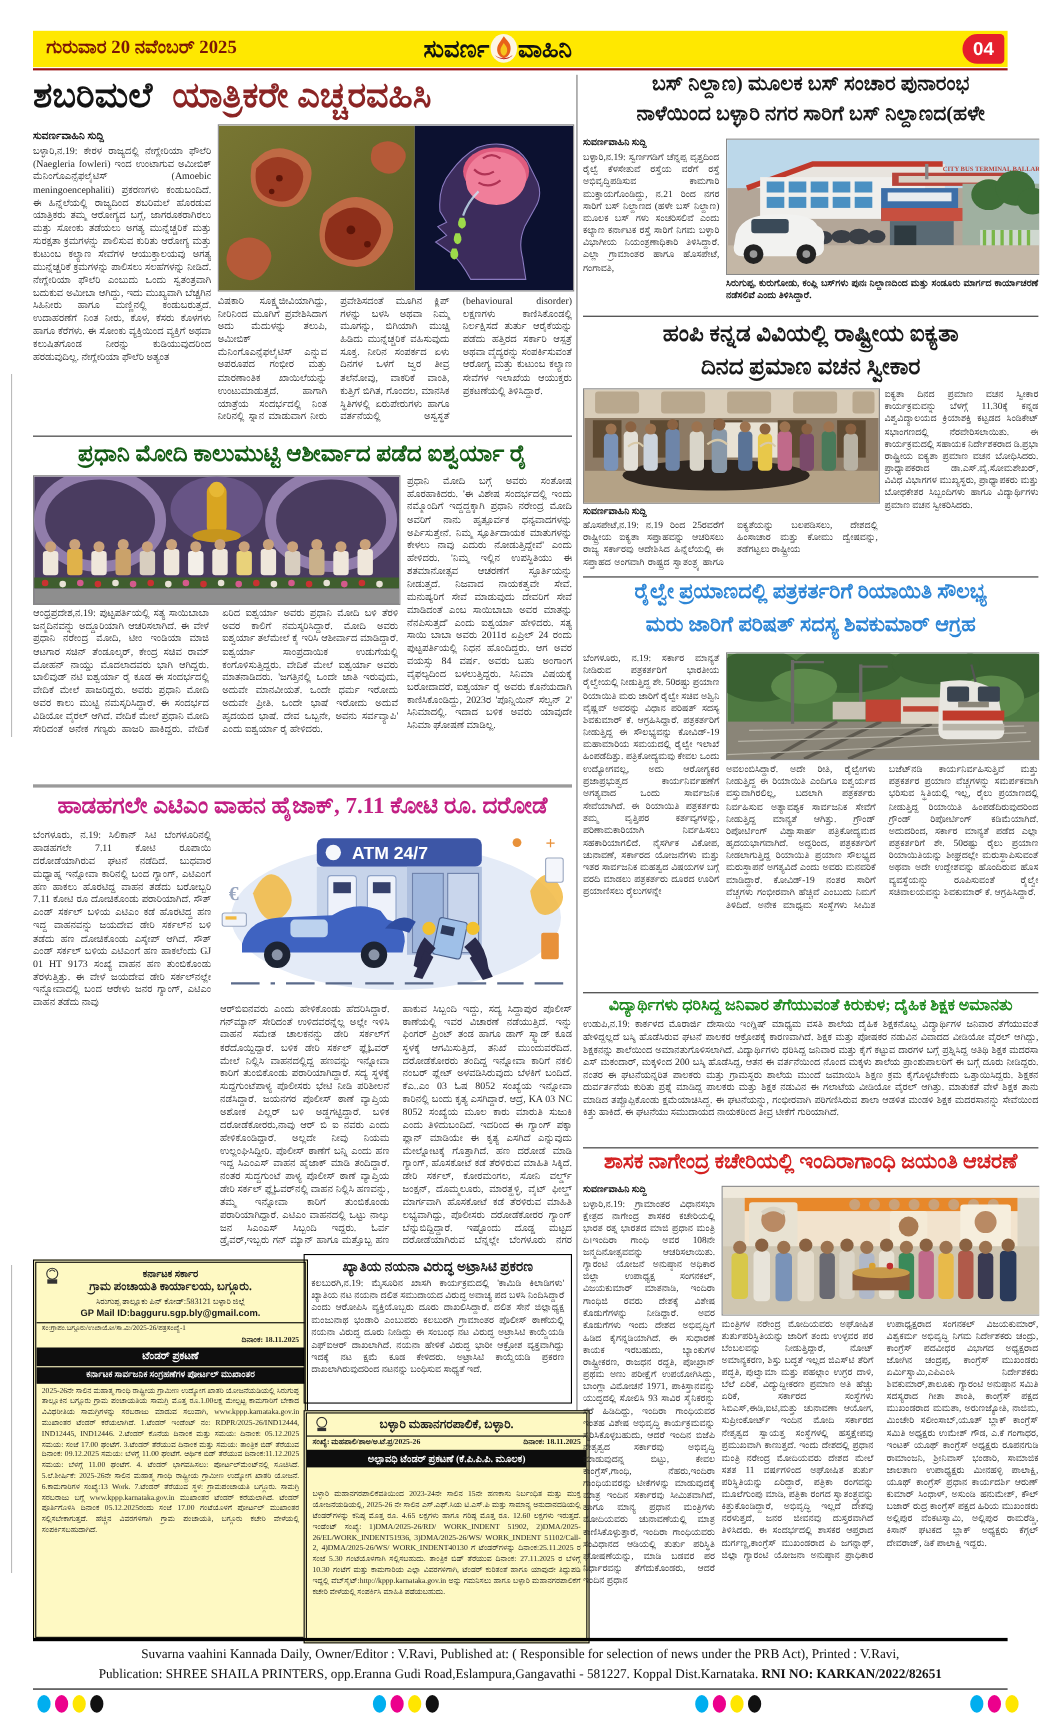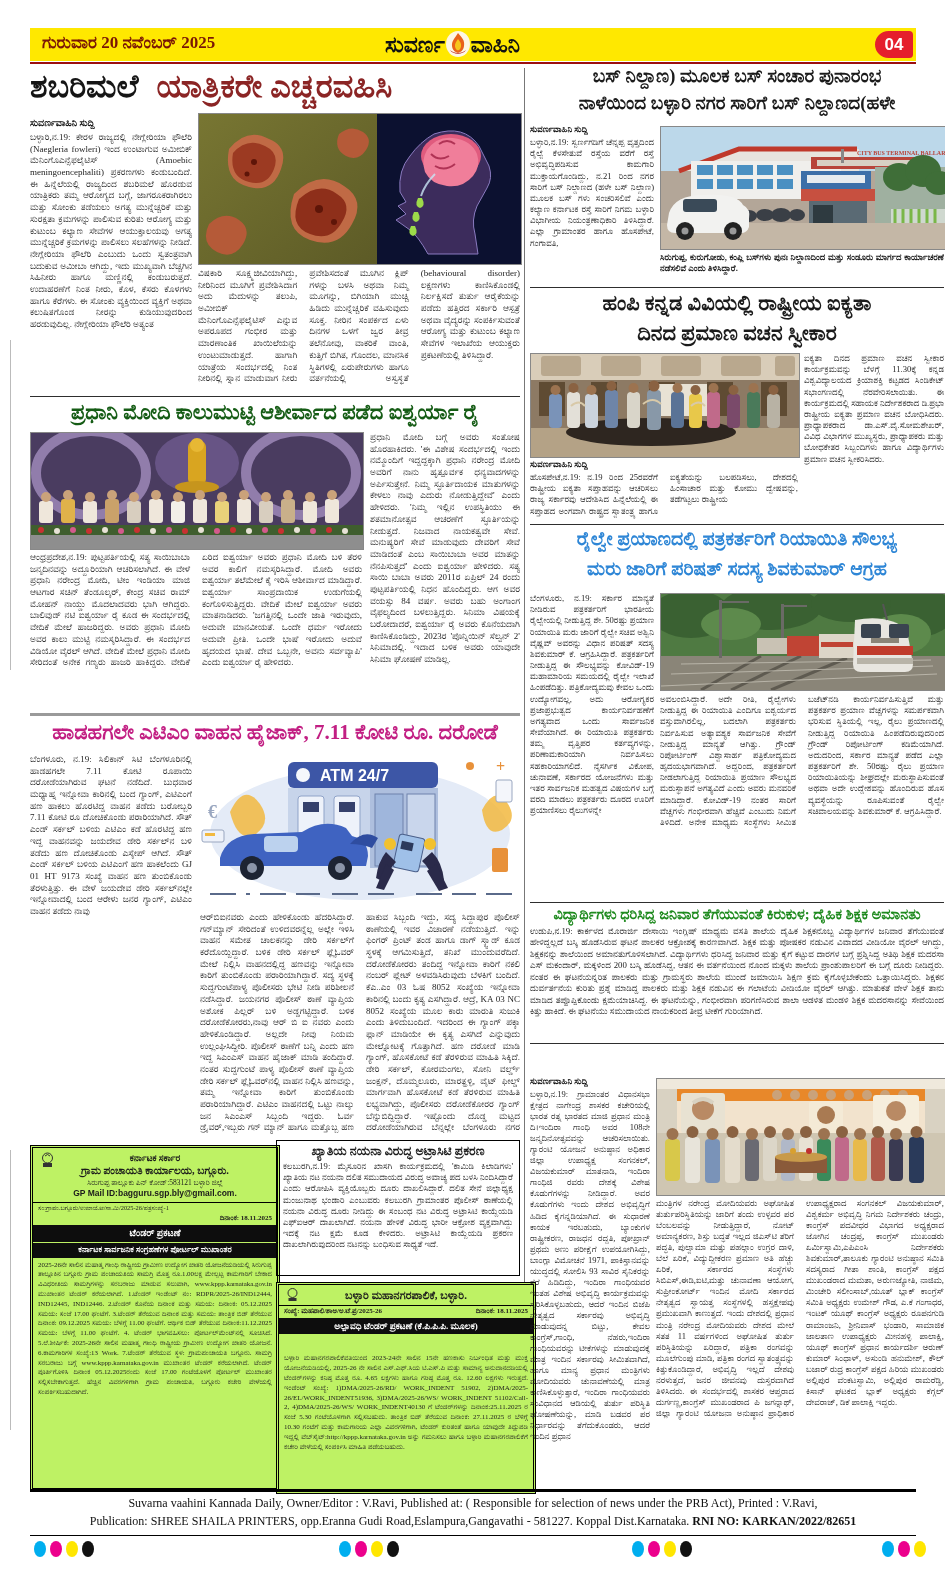--- a/index.html
+++ b/index.html
@@ -5,21 +5,21 @@
   html,body{margin:0;padding:0;background:#ffffff;}
   .page{position:relative;width:945px;height:1574px;background:#fff;font-family:"Liberation Serif",serif;overflow:hidden;color:#1b1b1b;border-radius:20px;}
   .abs{position:absolute;}
   .bt{font-size:9px;line-height:1.3;text-align:justify;overflow:hidden;color:#1d1d1d;}
   .byline{font-weight:bold;font-size:9.5px;color:#111;}
   .cap{font-weight:bold;font-size:8.5px;line-height:1.35;text-align:justify;overflow:hidden;}
   .cols2{column-count:2;column-gap:12px;}
   .cols3{column-count:3;column-gap:12px;}
   .rule{position:absolute;background:#2e2e2e;}
   .hl-center{text-align:center;font-weight:bold;overflow:hidden;}
-  .notice{position:absolute;border:3px double #000;background:#bef264;overflow:hidden;font-size:7.2px;line-height:1.35;}
+  .notice{position:absolute;border:3px double #000;background:#fef9c3;overflow:hidden;font-size:7.2px;line-height:1.35;}
   .nbar{background:#0d0d0d;color:#fff;font-weight:bold;text-align:center;overflow:hidden;}
   .photo{position:absolute;overflow:hidden;border:1px solid #888;}
   .badge{display:flex;align-items:center;justify-content:center;background:#e51f2c;color:#fff;font-weight:bold;font-family:"Liberation Sans",sans-serif;border-radius:14px 4px 4px 14px;}
   svg{display:block;}
 </style>
 </head>
 <body>
 
 <div class="page">
 
@@ -437,20 +437,21 @@
   </div>
   <div class="rule" style="left:530px;top:902px;width:414px;height:1px;"></div>
 
   <div class="abs" style="left:530px;top:906px;width:414px;height:135px;">
     <div class="hl-center" style="width:414px;font-size:14.5px;height:20px;color:#1e8a1e;white-space:nowrap;">ವಿದ್ಯಾರ್ಥಿಗಳು ಧರಿಸಿದ್ದ ಜನಿವಾರ ತೆಗೆಯುವಂತೆ ಕಿರುಕುಳ; ದೈಹಿಕ ಶಿಕ್ಷಕ ಅಮಾನತು</div>
     <div class="bt" style="width:414px;height:112px;font-size:8.8px;">ಉಡುಪಿ,ನ.19: ಕಾರ್ಕಳದ ಮೊರಾರ್ಜಿ ದೇಸಾಯಿ ಇಂಗ್ಲಿಷ್ ಮಾಧ್ಯಮ ವಸತಿ ಶಾಲೆಯ ದೈಹಿಕ ಶಿಕ್ಷಕನೊಬ್ಬ ವಿದ್ಯಾರ್ಥಿಗಳ ಜನಿವಾರ ತೆಗೆಯುವಂತೆ ಹೇಳಿದ್ದಲ್ಲದೆ ಬಸ್ಕಿ ಹೊಡೆಸಿರುವ ಘಟನೆ ಪಾಲಕರ ಆಕ್ರೋಶಕ್ಕೆ ಕಾರಣವಾಗಿದೆ. ಶಿಕ್ಷಕ ಮತ್ತು ಪೋಷಕರ ನಡುವಿನ ವಿವಾದದ ವೀಡಿಯೋ ವೈರಲ್ ಆಗಿದ್ದು, ಶಿಕ್ಷಕನನ್ನು ಶಾಲೆಯಿಂದ ಅಮಾನತುಗೊಳಿಸಲಾಗಿದೆ. ವಿದ್ಯಾರ್ಥಿಗಳು ಧರಿಸಿದ್ದ ಜನಿವಾರ ಮತ್ತು ಕೈಗೆ ಕಟ್ಟುವ ದಾರಗಳ ಬಗ್ಗೆ ಪ್ರಶ್ನಿಸಿದ್ದ ಅತಿಥಿ ಶಿಕ್ಷಕ ಮದರಸಾ ಎಸ್ ಮಕಂದಾರ್, ಮಕ್ಕಳಿಂದ 200 ಬಸ್ಕಿ ಹೊಡೆಸಿದ್ದ, ಆತನ ಈ ವರ್ತನೆಯಿಂದ ನೊಂದ ಮಕ್ಕಳು ಶಾಲೆಯ ಪ್ರಾಂಶುಪಾಲರಿಗೆ ಈ ಬಗ್ಗೆ ದೂರು ನೀಡಿದ್ದರು. ನಂತರ ಈ ಘಟನೆಯನ್ನರಿತ ಪಾಲಕರು ಮತ್ತು ಗ್ರಾಮಸ್ಥರು ಶಾಲೆಯ ಮುಂದೆ ಜಮಾಯಿಸಿ ಶಿಕ್ಷಣ ಕ್ರಮ ಕೈಗೊಳ್ಳಬೇಕೆಂದು ಒತ್ತಾಯಿಸಿದ್ದರು. ಶಿಕ್ಷಕನ ದುರ್ವರ್ತನೆಯ ಕುರಿತು ಪ್ರಶ್ನೆ ಮಾಡಿದ್ದ ಪಾಲಕರು ಮತ್ತು ಶಿಕ್ಷಕ ನಡುವಿನ ಈ ಗಲಾಟೆಯ ವೀಡಿಯೋ ವೈರಲ್ ಆಗಿತ್ತು. ಮಾತುಕತೆ ವೇಳೆ ಶಿಕ್ಷಕ ತಾನು ಮಾಡಿದ ತಪ್ಪೊಪ್ಪಿಕೊಂಡು ಕ್ಷಮೆಯಾಚಿಸಿದ್ದ. ಈ ಘಟನೆಯನ್ನು, ಗಂಭೀರವಾಗಿ ಪರಿಗಣಿಸಿರುವ ಶಾಲಾ ಆಡಳಿತ ಮಂಡಳಿ ಶಿಕ್ಷಕ ಮದರಸಾನನ್ನು ಸೇವೆಯಿಂದ ಕಿತ್ತು ಹಾಕಿದೆ. ಈ ಘಟನೆಯು ಸಮುದಾಯದ ನಾಯಕರಿಂದ ತೀವ್ರ ಟೀಕೆಗೆ ಗುರಿಯಾಗಿದೆ.</div>
   </div>
   <div class="rule" style="left:530px;top:1043px;width:414px;height:1px;"></div>
 
   <div class="abs" style="left:530px;top:1046px;width:414px;height:443px;">
+    <div class="hl-center" style="width:414px;font-size:19px;height:26px;color:#d42222;white-space:nowrap;">ಶಾಸಕ ನಾಗೇಂದ್ರ ಕಚೇರಿಯಲ್ಲಿ ಇಂದಿರಾಗಾಂಧಿ ಜಯಂತಿ ಆಚರಣೆ</div>
     <div class="abs byline" style="left:0;top:30px;width:124px;height:12px;font-size:8.5px;overflow:hidden;">ಸುವರ್ಣವಾಹಿನಿ ಸುದ್ದಿ</div>
     <div class="abs bt" style="left:0;top:43px;width:120px;height:400px;font-size:8.5px;">ಬಳ್ಳಾರಿ,ನ.19: ಗ್ರಾಮಾಂತರ ವಿಧಾನಸಭಾ ಕ್ಷೇತ್ರದ ನಾಗೇಂದ್ರ ಶಾಸಕರ ಕಚೇರಿಯಲ್ಲಿ ಭಾರತ ರತ್ನ ಭಾರತದ ಮಾಜಿ ಪ್ರಧಾನ ಮಂತ್ರಿ ದಿ।ಇಂದಿರಾ ಗಾಂಧಿ ಅವರ 108ನೇ ಜನ್ಮದಿನೋತ್ಸವವನ್ನು ಆಚರಿಸಲಾಯಿತು. ಗ್ಯಾರಂಟಿ ಯೋಜನೆ ಅನುಷ್ಠಾನ ಅಧಿಕಾರ ಜಿಲ್ಲಾ ಉಪಾಧ್ಯಕ್ಷ ಸಂಗನಕಲ್, ವಿಜಯಕುಮಾರ್ ಮಾತನಾಡಿ, ಇಂದಿರಾ ಗಾಂಧಿಜಿ ರವರು ದೇಶಕ್ಕೆ ವಿಶೇಷ ಕೊಡುಗೆಗಳನ್ನು ನೀಡಿದ್ದಾರೆ. ಅವರ ಕೊಡುಗೆಗಳು ಇಂದು ದೇಶದ ಅಭಿವೃದ್ಧಿಗೆ ಹಿಡಿದ ಕೈಗನ್ನಡಿಯಾಗಿದೆ. ಈ ಸುಧಾರಣೆ ಕಾಯಕ ಇರಬಹುದು, ಬ್ಯಾಂಕುಗಳ ರಾಷ್ಟ್ರೀಕರಣ, ರಾಜಧನ ರದ್ದತಿ, ಪೋಖ್ರಾನ್ ಪ್ರಥಮ ಅಣು ಪರೀಕ್ಷೆಗೆ ಉಪಯೋಗಿಸಿದ್ದು, ಬಾಂಗ್ಲಾ ವಿಮೋಚನೆ 1971, ಪಾಕಿಸ್ತಾನವನ್ನು ಯುದ್ಧದಲ್ಲಿ ಸೋಲಿಸಿ 93 ಸಾವಿರ ಸೈನಿಕರನ್ನು ಸೆರೆ ಹಿಡಿದಿದ್ದು, ಇಂದಿರಾ ಗಾಂಧಿಯವರ ಇಂತಹ ವಿಶೇಷ ಅಭಿವೃದ್ಧಿ ಕಾರ್ಯಕ್ರಮವನ್ನು ಸ್ಮರಿಸಿಕೊಳ್ಳಬಹುದು, ಆದರೆ ಇಂದಿನ ಬಿಜೆಪಿ ನೇತೃತ್ವದ ಸರ್ಕಾರವು ಅಭಿವೃದ್ಧಿ ಮಾಡುವುದನ್ನ ಬಿಟ್ಟು, ಕೇವಲ ಕಾಂಗ್ರೆಸ್,ಗಾಂಧಿ, ನೆಹರು,ಇಂದಿರಾ ಗಾಂಧಿಯವರನ್ನು ಟೀಕೆಗಳನ್ನು ಮಾಡುವುದಕ್ಕೆ ಮಾತ್ರ ಇಂದಿನ ಸರ್ಕಾರವು ಸೀಮಿತವಾಗಿದೆ, ಹಾಗೂ ಮಾನ್ಯ ಪ್ರಧಾನ ಮಂತ್ರಿಗಳು ಮೋದಿಯವರು ಚುನಾವಣೆಯಲ್ಲಿ ಮಾತ್ರ ಕಾಣಿಸಿಕೊಳ್ಳುತ್ತಾರೆ, ಇಂದಿರಾ ಗಾಂಧಿಯವರು ಸಂವಿಧಾನದ ಆಡಿಯಲ್ಲಿ ತುರ್ತು ಪರಿಸ್ಥಿತಿ ಘೋಷಣೆಯನ್ನು, ಮಾಡಿ ಬಡವರ ಪರ ನಿರ್ಧಾರವನ್ನು ತೆಗೆದುಕೊಂಡರು, ಆದರೆ ಇಂದಿನ ಪ್ರಧಾನ</div>
     <div class="photo" style="left:126px;top:32px;width:288px;height:116px;">
       <svg width="288" height="116" viewBox="0 0 288 116" preserveAspectRatio="none">
         <rect width="288" height="116" fill="#d9d2c2"></rect>
         <rect x="0" y="0" width="288" height="10" fill="#efe9dc"></rect>
         <rect x="20" y="10" width="248" height="44" fill="#f2e3cd"></rect>
         <rect x="20" y="10" width="248" height="12" fill="#e8882a"></rect>
         <g fill="#caa27a">
             <circle cx="120" cy="16" r="5"></circle>

